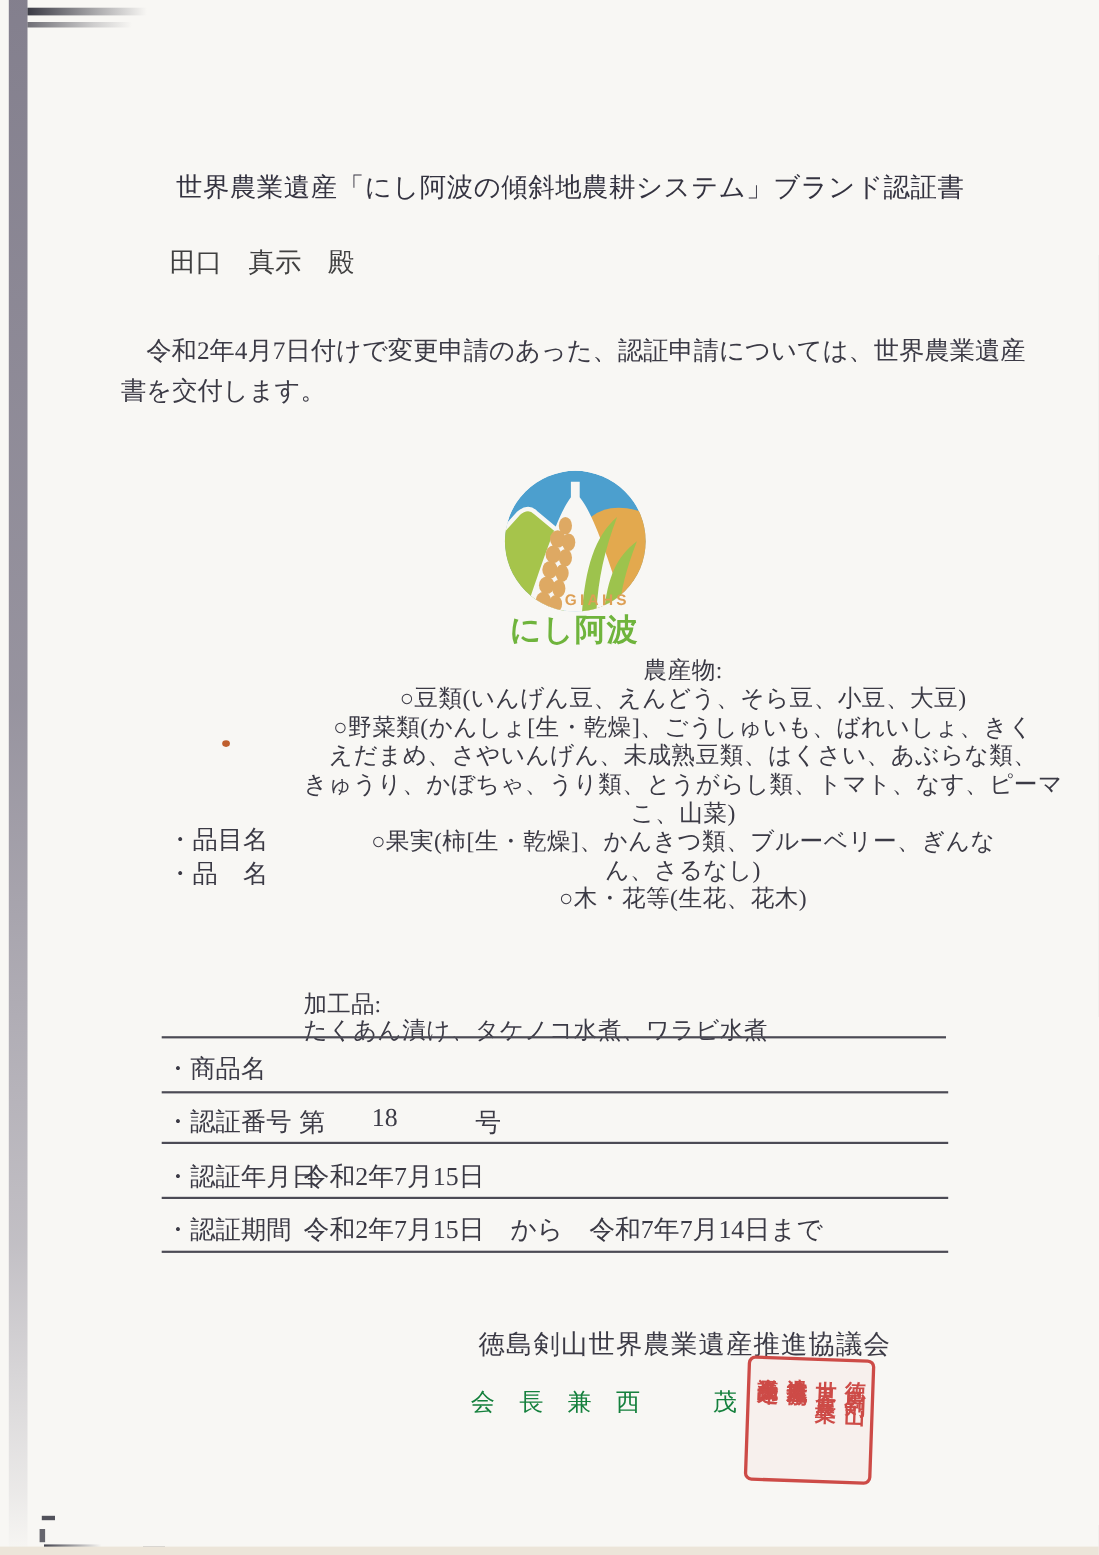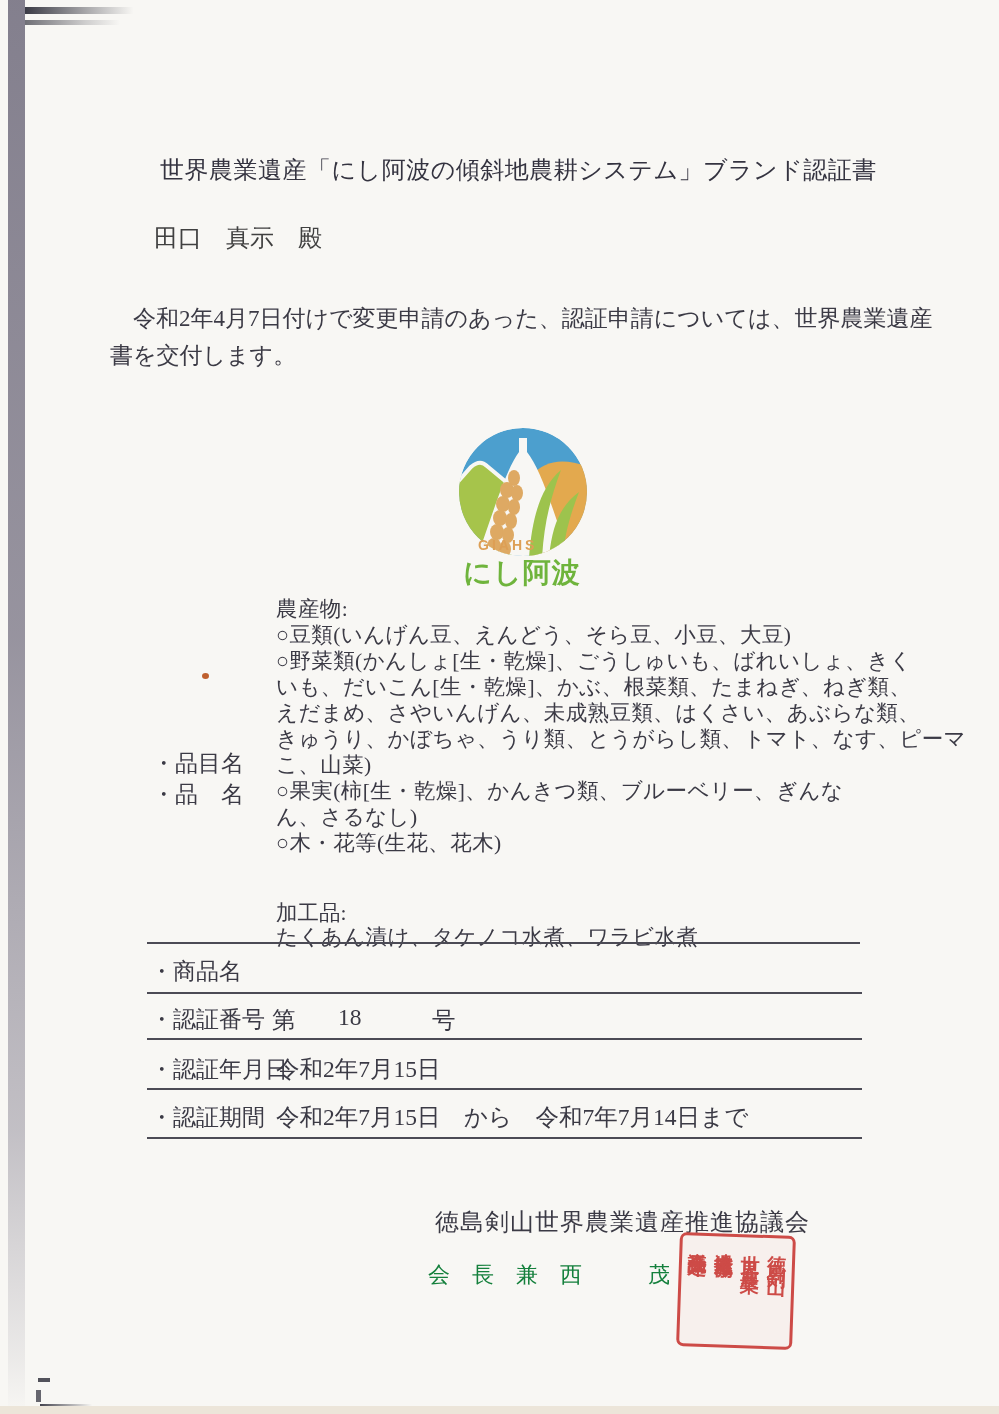--- a/index.html
+++ b/index.html
@@ -24,28 +24,28 @@
   .blm4{left:130px;top:1406px;width:20px;height:4px;background:rgba(35,35,48,.5);}
   .bottom-strip{left:0;top:1406px;width:999px;height:8px;background:#ece5d9;}
   .red-dot{left:202px;top:673px;width:7px;height:6px;border-radius:50%;background:#bf5f2e;}
   
   .title{left:160px;top:142px;font-size:24px;letter-spacing:.5px;color:#343340;white-space:nowrap;margin-top:12px;}
   .recipient{left:114px;top:222px;font-size:24px;color:#404040;margin-left:40px;}
   .body-par{left:110px;top:300px;width:810px;font-size:23px;line-height:37px;color:#3b3a45;}
   .body-par div{white-space:nowrap;}
   
   .logo-svg{left:443px;top:426px;width:160px;height:132px;}
-  .giahs{left:478px;top:537px;width:130px;text-align:left;font-size:14px;letter-spacing:3px;
+  .giahs{left:478px;top:537px;width:130px;text-align:center;font-size:14px;letter-spacing:3px;
     color:#dd9f55;font-weight:bold;font-family:"Liberation Sans",sans-serif;}
   .wordmark{left:446px;top:554px;width:152px;text-align:center;font-size:28px;font-weight:bold;
     color:#6fb43c;letter-spacing:1px;}
   
   .left-labels{left:152px;top:748px;font-size:23px;line-height:31px;color:#3b3a45;}
   .prod-list{left:276px;top:596px;font-size:21.5px;line-height:26px;letter-spacing:.4px;color:#3b3a45;}
-  .prod-list div{white-space:nowrap;}
+  .prod-list div{white-space:nowrap;text-align:center;}
   .proc-head{left:276px;top:898px;font-size:21.5px;color:#3b3a45;}
   .proc-line{left:276px;top:922px;font-size:21.5px;letter-spacing:.4px;color:#3b3a45;white-space:nowrap;font-family:Liberation Serif, serif;}
   
   .hr{height:2px;background:#4c4b55;}
   .hr1{left:147px;top:942px;width:713px;}
   .hr2{left:147px;top:992px;width:715px;}
   .hr3{left:147px;top:1038px;width:715px;}
   .hr4{left:147px;top:1088px;width:715px;}
   .hr5{left:147px;top:1137px;width:715px;}
   .row-label{left:150px;font-size:23px;color:#3b3a45;white-space:nowrap;}
@@ -119,21 +119,20 @@
 
   <div class="abs left-labels">
     <div>・品目名</div>
     <div>・品　名</div>
   </div>
 
   <div class="abs prod-list">
     <div>農産物:</div>
     <div>○豆類(いんげん豆、えんどう、そら豆、小豆、大豆)</div>
     <div>○野菜類(かんしょ[生・乾燥]、ごうしゅいも、ばれいしょ、きく</div>
-    <div>いも、だいこん[生・乾燥]、かぶ、根菜類、たまねぎ、ねぎ類、</div>
     <div>えだまめ、さやいんげん、未成熟豆類、はくさい、あぶらな類、</div>
     <div>きゅうり、かぼちゃ、うり類、とうがらし類、トマト、なす、ピーマ</div>
     <div>こ、山菜)</div>
     <div>○果実(柿[生・乾燥]、かんきつ類、ブルーベリー、ぎんな</div>
     <div>ん、さるなし)</div>
     <div>○木・花等(生花、花木)</div>
   </div>
   <div class="abs proc-head">加工品:</div>
   <div class="abs proc-line">たくあん漬け、タケノコ水煮、ワラビ水煮</div>
 

